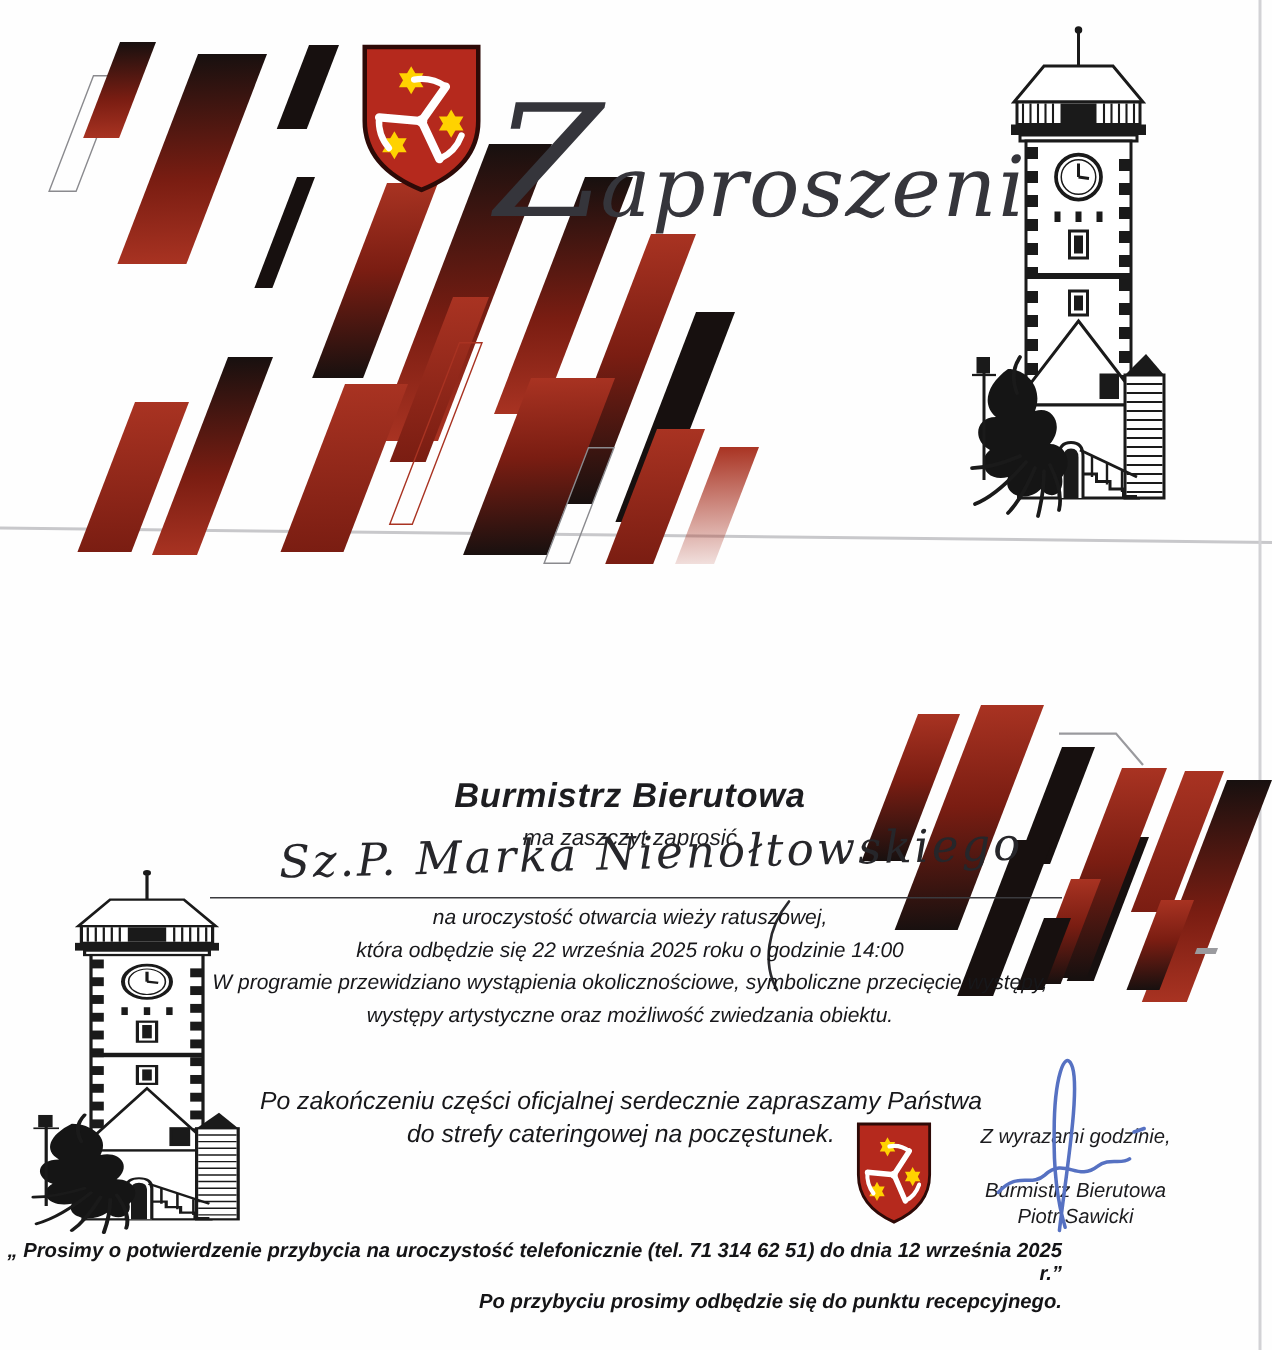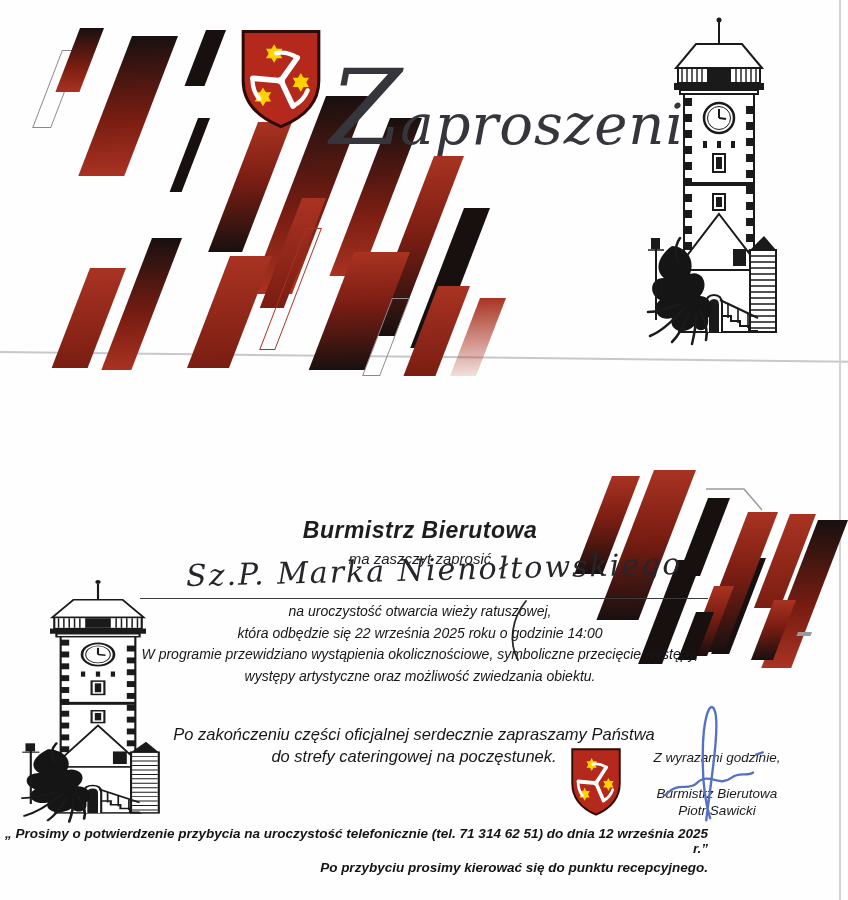--- a/index.html
+++ b/index.html
@@ -285,14 +285,14 @@
 <svg class="art" style="left:652px;top:696px;transform:rotate(-3deg)" width="118" height="128" viewBox="0 0 120 130">
   <g stroke="#5671c2" stroke-width="2.4" fill="none" stroke-linecap="round">
     <path d="M52,126 C58,90 72,28 66,14 C62,4 54,22 52,58 C50,86 52,108 56,124"></path>
     <path d="M12,98 C26,84 34,96 44,88 C58,76 66,94 80,84 C88,78 96,84 102,80"></path>
     <path d="M106,62 L113,60"></path>
   </g>
 </svg>
 
 <div class="footer">
   <div class="f1">„ Prosimy o potwierdzenie przybycia na uroczystość telefonicznie (tel. 71 314 62 51) do dnia 12 września 2025 r.”</div>
-  <div class="f2">Po przybyciu prosimy kierować się do punktu recepcyjnego.</div>
+  <div class="f2">Po przybyciu prosimy odbędzie się do punktu recepcyjnego.</div>
 </div>
 
 </body></html>

